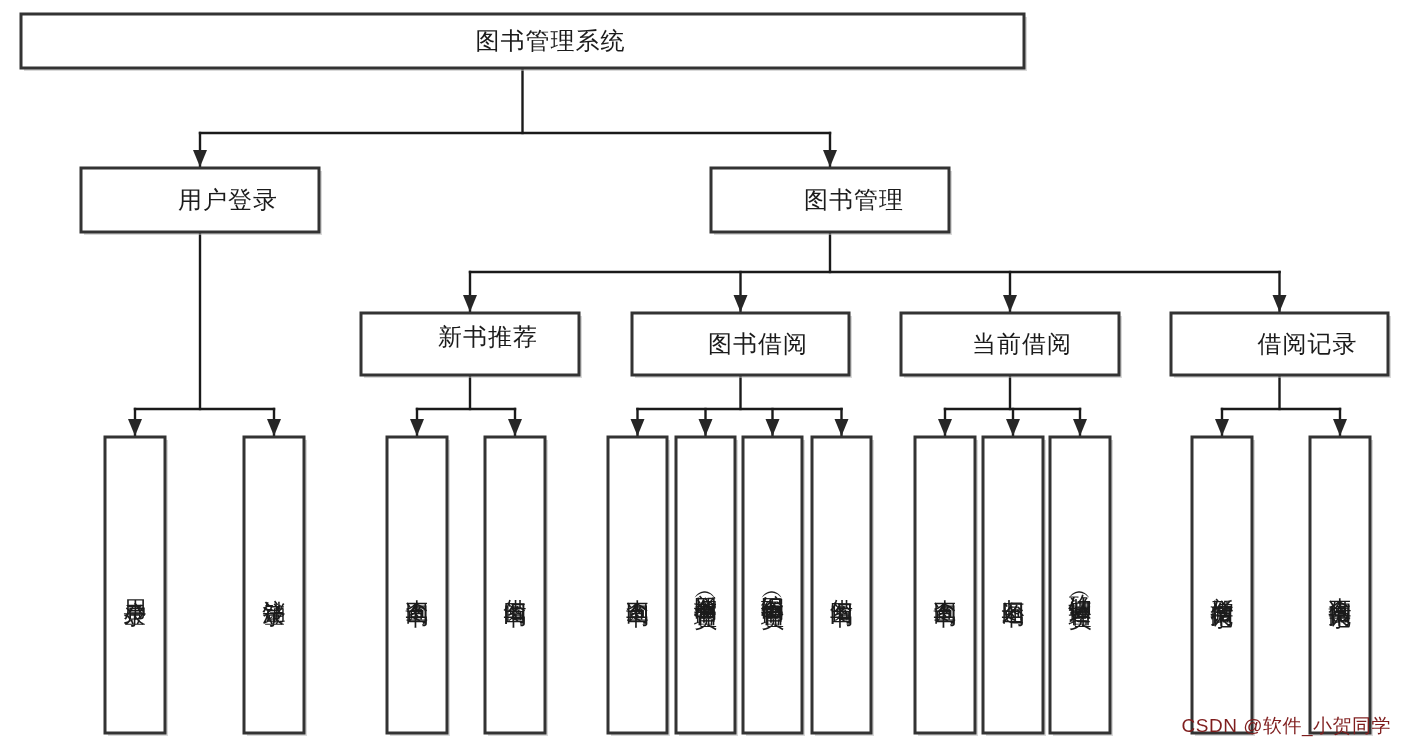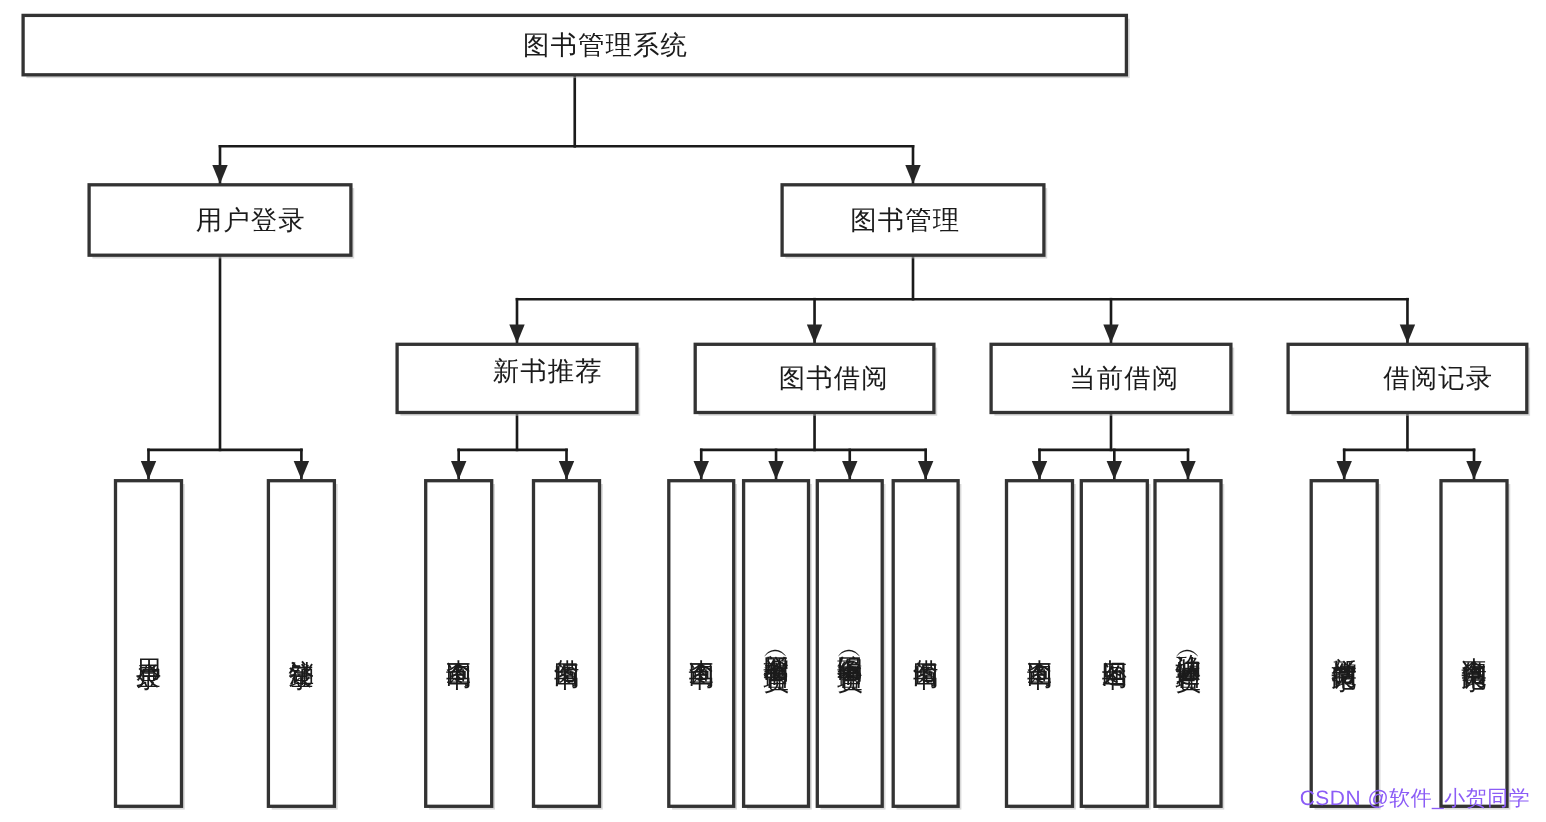--- a/index.html
+++ b/index.html
@@ -69,21 +69,21 @@
     color: #1b1b1b;
     letter-spacing: 1px;
     padding-left: 28px;
   }
   #watermark {
     position: absolute;
     right: 14px;
     bottom: 8px;
     font-family: "Liberation Sans", "DejaVu Sans", sans-serif;
     font-size: 19px;
-    color: #8b5cf6;
+    color: #7f1d1d;
     letter-spacing: 0.5px;
     user-select: none;
   }
 </style>
 </head>
 <body>
 
 <div id="diagram-root">
   <svg id="diagram-svg" width="1405" height="747" viewBox="0 0 1405 747" xmlns="http://www.w3.org/2000/svg">
       <g>
@@ -181,22 +181,22 @@
         <rect x="915" y="437" width="60" height="296" class="node-box"></rect>
         <rect x="983" y="437" width="60" height="296" class="node-box"></rect>
         <rect x="1050" y="437" width="60" height="296" class="node-box"></rect>
         <rect x="1192" y="437" width="60" height="296" class="node-box"></rect>
         <rect x="1310" y="437" width="60" height="296" class="node-box"></rect>
       </g>
     </svg>
   <div id="text-layer">
       <div class="htext-cell" style="left: 21px; top: 14px; width: 1003px; height: 54px;">图书管理系统</div>
       <div class="htext-cell" style="left: 81px; top: 168px; width: 238px; height: 64px;">用户登录</div>
-      <div class="htext-cell" style="left: 676px; top: 168px; width: 238px; height: 64px;">图书管理</div>
-      <div class="htext-cell" style="left: 361px; top: 313px; width: 218px; height: 48px;">新书推荐</div>
+      <div class="htext-cell" style="left: 707px; top: 168px; width: 238px; height: 64px;">图书管理</div>
+      <div class="htext-cell" style="left: 351px; top: 313px; width: 218px; height: 48px;">新书推荐</div>
       <div class="htext-cell" style="left: 632px; top: 313px; width: 196px; height: 62px;">图书借阅</div>
       <div class="htext-cell" style="left: 901px; top: 313px; width: 186px; height: 62px;">当前借阅</div>
       <div class="htext-cell" style="left: 1171px; top: 313px; width: 217px; height: 62px; border-radius: 26px;">借阅记录</div>
       <div class="vtext-cell" style="left: 105px; top: 437px; width: 60px; height: 296px;">
         <div class="vtext-inner">用户登录</div>
       </div>
       <div class="vtext-cell" style="left: 244px; top: 437px; width: 60px; height: 296px;">
         <div class="vtext-inner">注销登录</div>
       </div>
       <div class="vtext-cell" style="left: 387px; top: 437px; width: 60px; height: 296px;">

